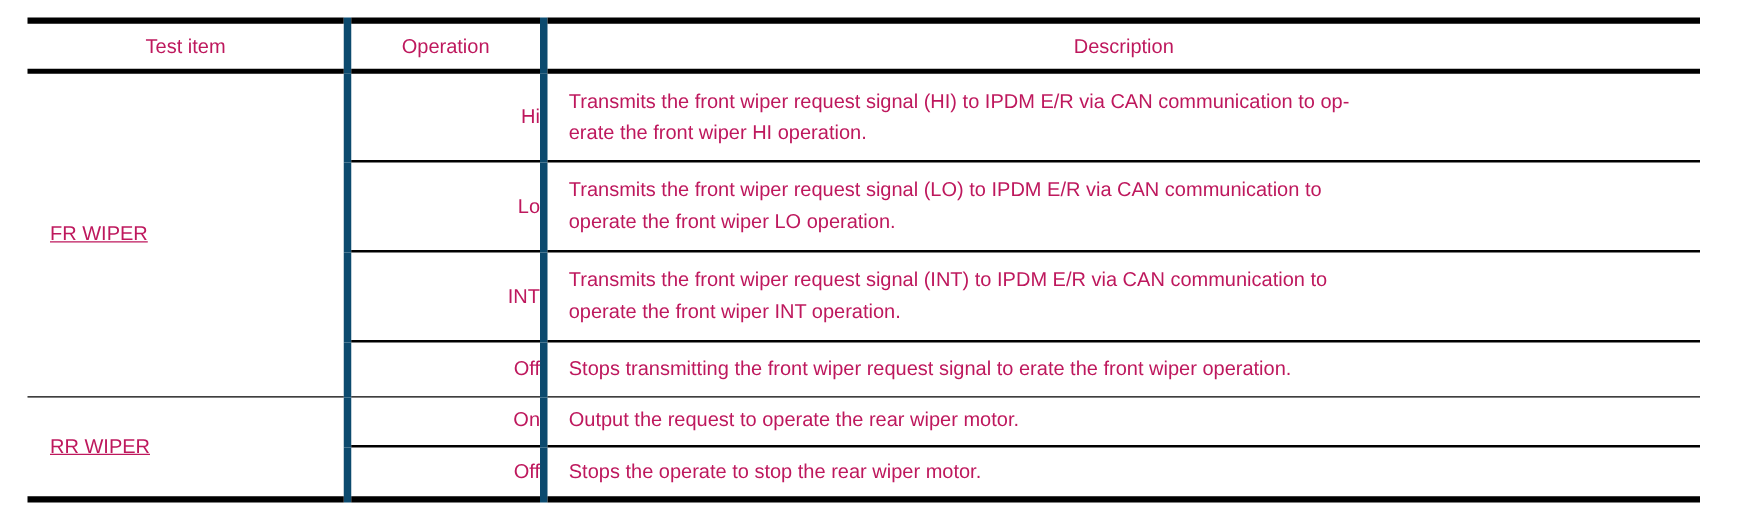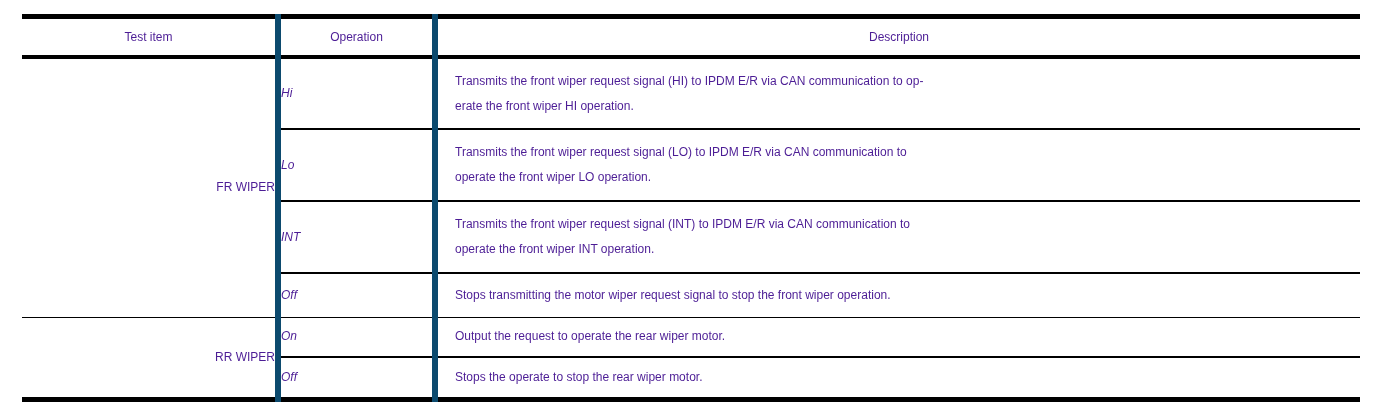--- a/index.html
+++ b/index.html
@@ -17,49 +17,49 @@
   .doc-page {
     position: relative;
     padding: 14px 0 0 22px;
   }
   table.spec-table {
     border-collapse: collapse;
     table-layout: fixed;
     width: 1338px;
     border-top: 5px solid #000;
     border-bottom: 5px solid #000;
-    font-size: 12px;
+    font-size: 16px;
     line-height: 25px;
-    color: #4c1d95;
+    color: #be185d;
   }
   col.c-test  { width: 256px; }
   col.c-op    { width: 157px; }
   col.c-desc  { width: 925px; }
 
   th {
     font-weight: normal;
     text-align: center;
     vertical-align: middle;
     height: 36px;
     border-bottom: 4px solid #000;
     padding: 0;
   }
   td {
     vertical-align: middle;
     padding: 0;
   }
   .b-left-thin { border-left: 6px solid #0c4a6e; }
 
   td.cell-test {
-    text-align: right;
+    text-align: left;
     padding-left: 18px;
+    text-decoration: underline;
   }
   td.cell-op {
-    text-align: left;
-    font-style: italic;
+    text-align: right;
   }
   td.cell-desc {
     text-align: left;
     padding: 6px 10px 6px 17px;
     white-space: pre-wrap;
   }
 
   
   tr.sep-inner td.cell-op,
   tr.sep-inner td.cell-desc {
@@ -105,21 +105,21 @@
         <td class="cell-desc b-left-thin">Transmits the front wiper request signal (LO) to IPDM E/R via CAN communication to
 operate the front wiper LO operation.</td>
       </tr>
       <tr class="r-tall sep-inner">
         <td class="cell-op b-left-thin">INT</td>
         <td class="cell-desc b-left-thin">Transmits the front wiper request signal (INT) to IPDM E/R via CAN communication to
 operate the front wiper INT operation.</td>
       </tr>
       <tr class="r-short sep-inner">
         <td class="cell-op b-left-thin">Off</td>
-        <td class="cell-desc b-left-thin">Stops transmitting the motor wiper request signal to stop the front wiper operation.</td>
+        <td class="cell-desc b-left-thin">Stops transmitting the front wiper request signal to erate the front wiper operation.</td>
       </tr>
       <tr class="r-on sep-group">
         <td class="cell-test" rowspan="2">RR WIPER</td>
         <td class="cell-op b-left-thin">On</td>
         <td class="cell-desc b-left-thin">Output the request to operate the rear wiper motor.</td>
       </tr>
       <tr class="r-off2 sep-inner">
         <td class="cell-op b-left-thin">Off</td>
         <td class="cell-desc b-left-thin">Stops the operate to stop the rear wiper motor.</td>
       </tr>

